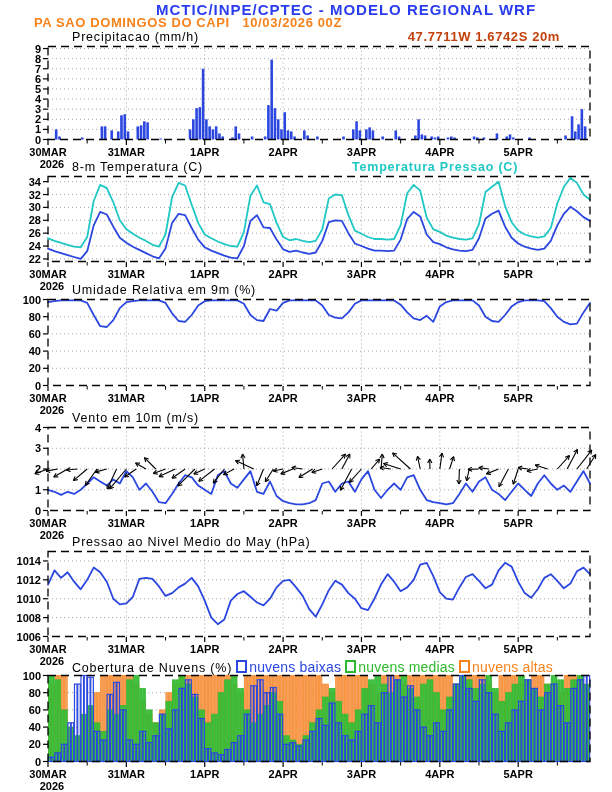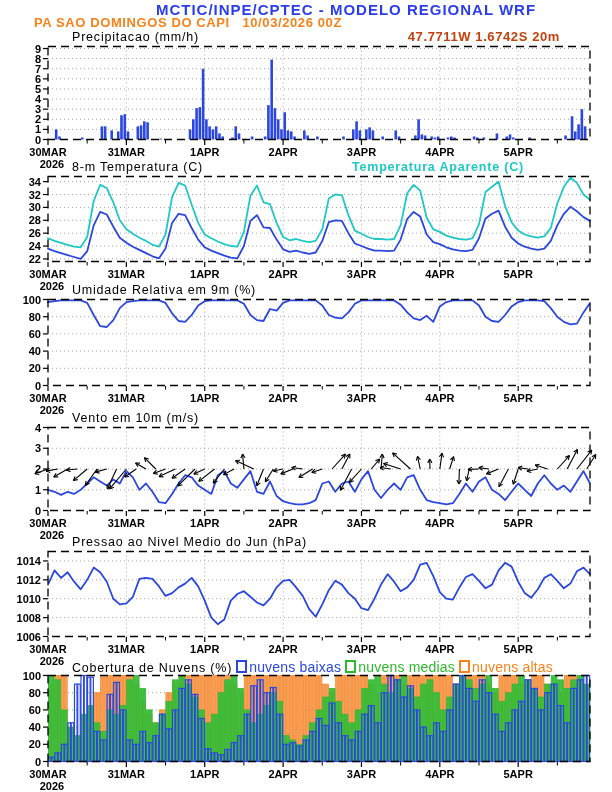--- a/index.html
+++ b/index.html
@@ -161,21 +161,21 @@
         <line x1="478.9879518072289" y1="94" x2="478.9879518072289" y2="97.5" stroke="#000" stroke-width="1"></line>
         <line x1="518.1686746987953" y1="94" x2="518.1686746987953" y2="99" stroke="#000" stroke-width="1.2"></line>
         <text x="518.1686746987953" y="110" text-anchor="middle" font-family="&quot;Liberation Sans&quot;, sans-serif" font-size="11" font-weight="bold" fill="#000">5APR</text>
         <line x1="557.3493975903614" y1="94" x2="557.3493975903614" y2="97.5" stroke="#000" stroke-width="1"></line>
         <text x="52" y="122" text-anchor="middle" font-family="&quot;Liberation Sans&quot;, sans-serif" font-size="11" font-weight="bold" fill="#000">2026</text>
       </svg>
   </div>
 
   <div class="panel" style="top:160px">
     <div class="ptitle">8-m Temperatura (C)</div>
-    <div class="ptitle2" id="temp-title2" style="color: rgb(31, 200, 196);">Temperatura Aparente (C)</div>
+    <div class="ptitle2" id="temp-title2" style="color: rgb(31, 200, 196);">Temperatura Pressao (C)</div>
     <svg id="chart-temp" width="612" height="118">
         <line x1="48" y1="82.92424242424244" x2="590" y2="82.92424242424244" stroke="#a6a6a6" stroke-width="1" stroke-dasharray="1 3"></line>
         <line x1="48" y1="70.04545454545455" x2="590" y2="70.04545454545455" stroke="#a6a6a6" stroke-width="1" stroke-dasharray="1 3"></line>
         <line x1="48" y1="57.166666666666664" x2="590" y2="57.166666666666664" stroke="#a6a6a6" stroke-width="1" stroke-dasharray="1 3"></line>
         <line x1="48" y1="44.28787878787878" x2="590" y2="44.28787878787878" stroke="#a6a6a6" stroke-width="1" stroke-dasharray="1 3"></line>
         <line x1="48" y1="31.409090909090903" x2="590" y2="31.409090909090903" stroke="#a6a6a6" stroke-width="1" stroke-dasharray="1 3"></line>
         <line x1="48" y1="18.53030303030302" x2="590" y2="18.53030303030302" stroke="#a6a6a6" stroke-width="1" stroke-dasharray="1 3"></line>
         <line x1="48" y1="5.6515151515151345" x2="590" y2="5.6515151515151345" stroke="#a6a6a6" stroke-width="1" stroke-dasharray="1 3"></line>
         <line x1="126.36144578313252" y1="0.5" x2="126.36144578313252" y2="85.5" stroke="#a6a6a6" stroke-width="1" stroke-dasharray="1 3"></line>
         <line x1="204.72289156626505" y1="0.5" x2="204.72289156626505" y2="85.5" stroke="#a6a6a6" stroke-width="1" stroke-dasharray="1 3"></line>
@@ -488,21 +488,21 @@
         <text x="439.8072289156627" y="100" text-anchor="middle" font-family="&quot;Liberation Sans&quot;, sans-serif" font-size="11" font-weight="bold" fill="#000">4APR</text>
         <line x1="478.9879518072289" y1="84" x2="478.9879518072289" y2="87.5" stroke="#000" stroke-width="1"></line>
         <line x1="518.1686746987953" y1="84" x2="518.1686746987953" y2="89" stroke="#000" stroke-width="1.2"></line>
         <text x="518.1686746987953" y="100" text-anchor="middle" font-family="&quot;Liberation Sans&quot;, sans-serif" font-size="11" font-weight="bold" fill="#000">5APR</text>
         <line x1="557.3493975903614" y1="84" x2="557.3493975903614" y2="87.5" stroke="#000" stroke-width="1"></line>
         <text x="52" y="112" text-anchor="middle" font-family="&quot;Liberation Sans&quot;, sans-serif" font-size="11" font-weight="bold" fill="#000">2026</text>
       </svg>
   </div>
 
   <div class="panel" style="top:535px">
-    <div class="ptitle">Pressao ao Nivel Medio do Jun (hPa)</div>
+    <div class="ptitle">Pressao ao Nivel Medio do May (hPa)</div>
     <svg id="chart-pressure" width="612" height="118">
         <line x1="48" y1="66.61111111111111" x2="590" y2="66.61111111111111" stroke="#a6a6a6" stroke-width="1" stroke-dasharray="1 3"></line>
         <line x1="48" y1="47.72222222222222" x2="590" y2="47.72222222222222" stroke="#a6a6a6" stroke-width="1" stroke-dasharray="1 3"></line>
         <line x1="48" y1="28.833333333333332" x2="590" y2="28.833333333333332" stroke="#a6a6a6" stroke-width="1" stroke-dasharray="1 3"></line>
         <line x1="48" y1="9.944444444444445" x2="590" y2="9.944444444444445" stroke="#a6a6a6" stroke-width="1" stroke-dasharray="1 3"></line>
         <line x1="126.36144578313252" y1="0.5" x2="126.36144578313252" y2="85.5" stroke="#a6a6a6" stroke-width="1" stroke-dasharray="1 3"></line>
         <line x1="204.72289156626505" y1="0.5" x2="204.72289156626505" y2="85.5" stroke="#a6a6a6" stroke-width="1" stroke-dasharray="1 3"></line>
         <line x1="283.08433734939763" y1="0.5" x2="283.08433734939763" y2="85.5" stroke="#a6a6a6" stroke-width="1" stroke-dasharray="1 3"></line>
         <line x1="361.4457831325301" y1="0.5" x2="361.4457831325301" y2="85.5" stroke="#a6a6a6" stroke-width="1" stroke-dasharray="1 3"></line>
         <line x1="439.8072289156627" y1="0.5" x2="439.8072289156627" y2="85.5" stroke="#a6a6a6" stroke-width="1" stroke-dasharray="1 3"></line>

